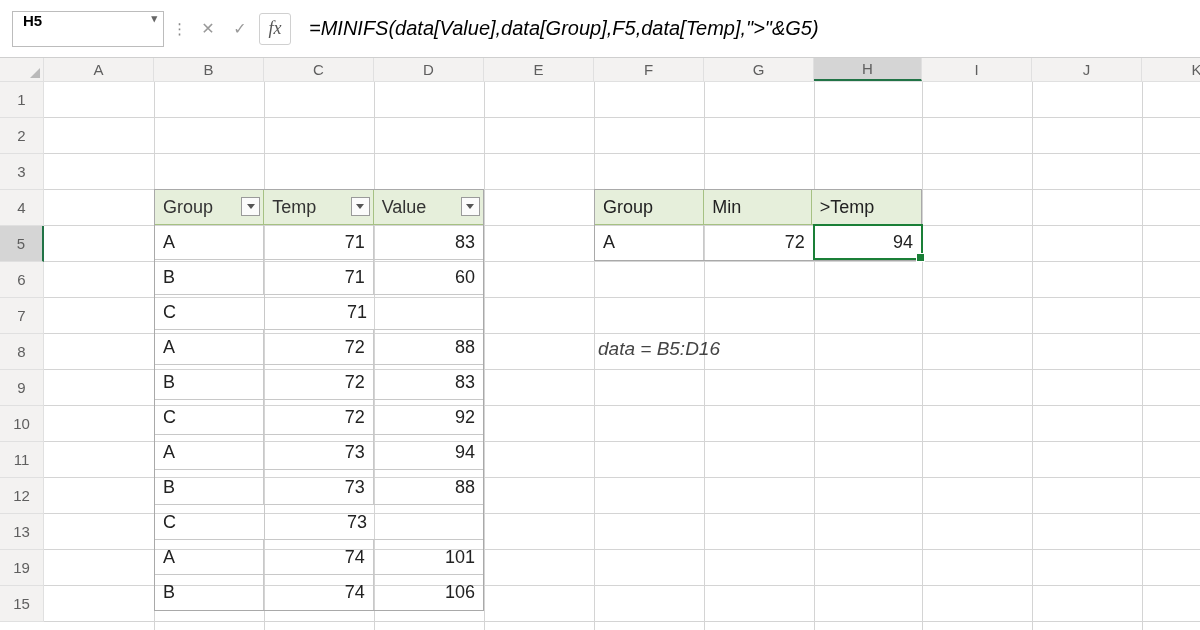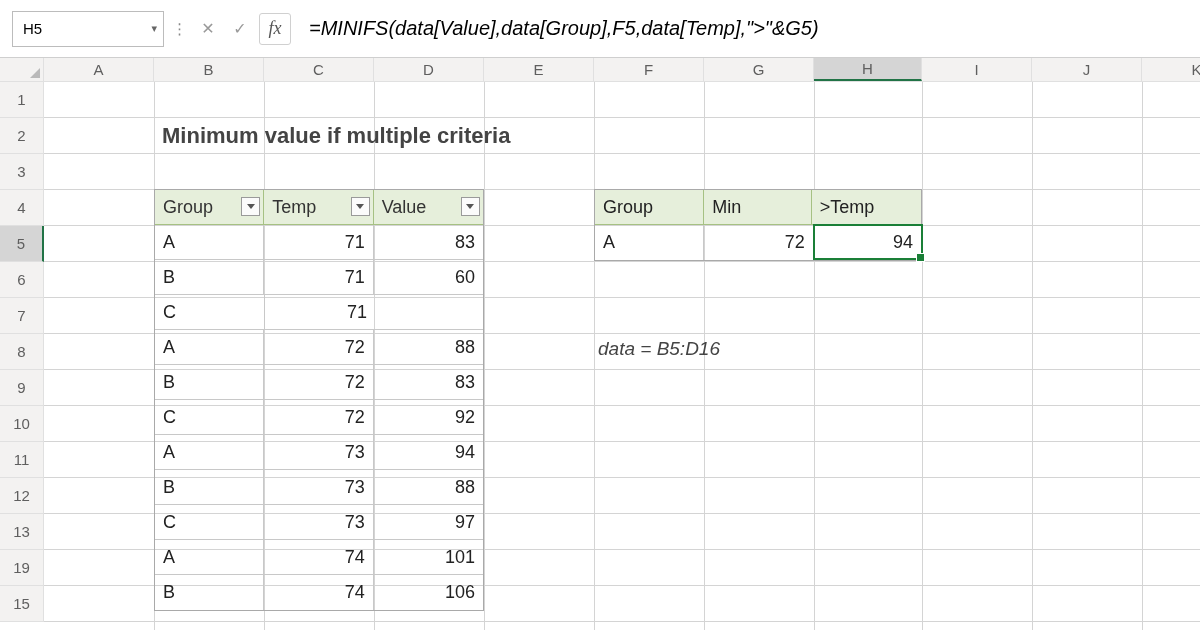--- a/index.html
+++ b/index.html
@@ -34,22 +34,23 @@
     align-items:center;
     padding:10px 12px;
     gap:6px;
   }
   .name-box{
     width:152px;
     height:36px;
     border:1px solid #bcbcbc;
     background:white;
     display:flex;
-    align-items:center;
+    align-items:flex-start;
     position:relative;
+    font-weight:bold;
   }
   .name-box input{
     border:none;outline:none;
     padding:0 10px;
     font:inherit;
     width:100%;
     background:transparent;
   }
   .name-box .chev{
     position:absolute;right:6px;
@@ -328,21 +329,20 @@
         <div class="gh" style="top: 287px;"></div>
         <div class="gh" style="top: 323px;"></div>
         <div class="gh" style="top: 359px;"></div>
         <div class="gh" style="top: 395px;"></div>
         <div class="gh" style="top: 431px;"></div>
         <div class="gh" style="top: 467px;"></div>
         <div class="gh" style="top: 503px;"></div>
         <div class="gh" style="top: 539px;"></div>
       </div>
 
-    <div class="cell title-cell" style="left:112px;top:36px;width:440px;">Minimum value if multiple criteria</div>
 
     <div class="tbl" id="main-table" style="left:110px;top:107px;width:330px;">
       <div class="hdr">
         <div class="th" style="width:110px">
           <span>Group</span>
           <span class="filter"></span>
         </div>
         <div class="th" style="width:110px">
           <span>Temp</span>
           <span class="filter"></span>
@@ -388,21 +388,20 @@
             <div class="td right" style="width: 110px;">94</div>
           </div>
           <div class="row">
             <div class="td" style="width: 110px;">B</div>
             <div class="td right" style="width: 110px;">73</div>
             <div class="td right" style="width: 110px;">88</div>
           </div>
           <div class="row">
             <div class="td" style="width: 110px;">C</div>
             <div class="td right" style="width: 110px;">73</div>
-            <div class="td right" style="width: 110px;">97</div>
           </div>
           <div class="row">
             <div class="td" style="width: 110px;">A</div>
             <div class="td right" style="width: 110px;">74</div>
             <div class="td right" style="width: 110px;">101</div>
           </div>
           <div class="row">
             <div class="td" style="width: 110px;">B</div>
             <div class="td right" style="width: 110px;">74</div>
             <div class="td right" style="width: 110px;">106</div>

